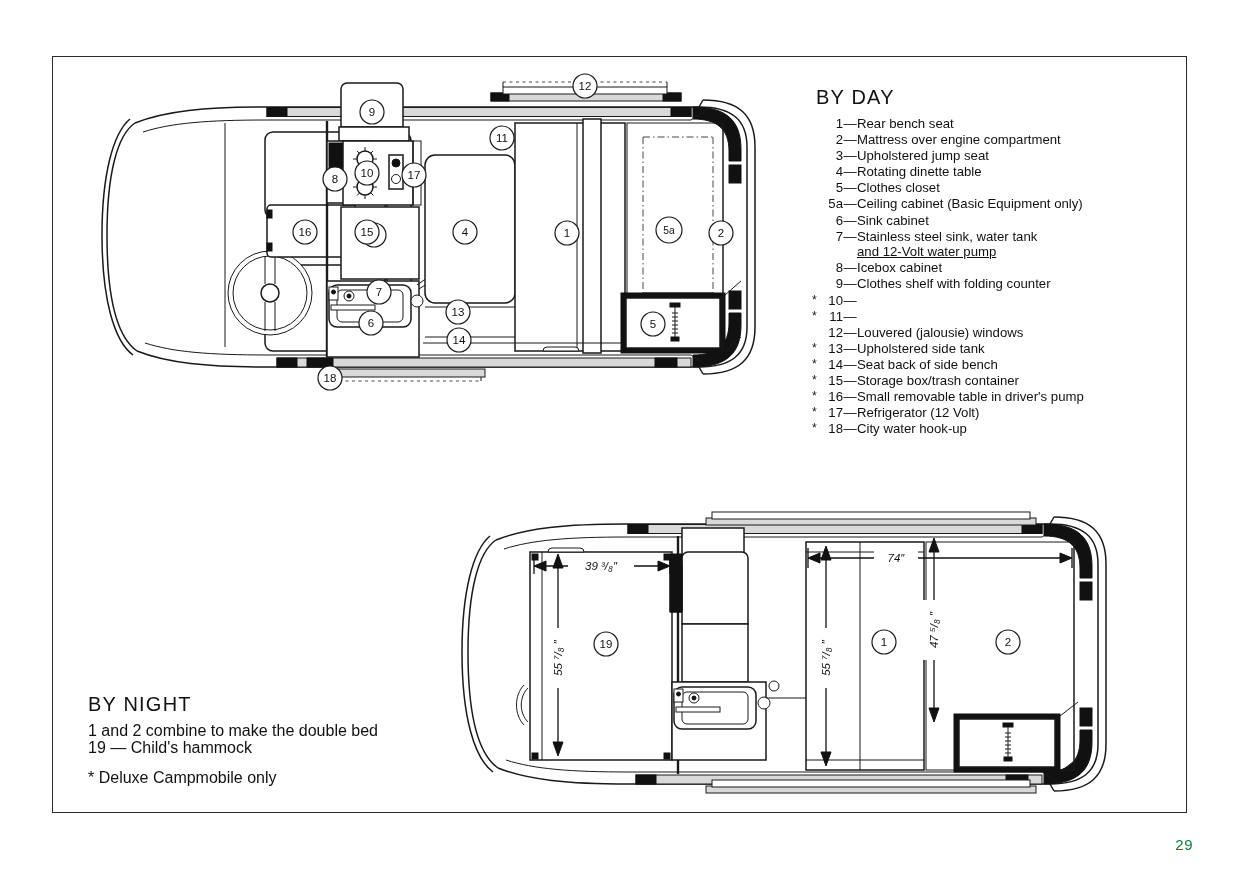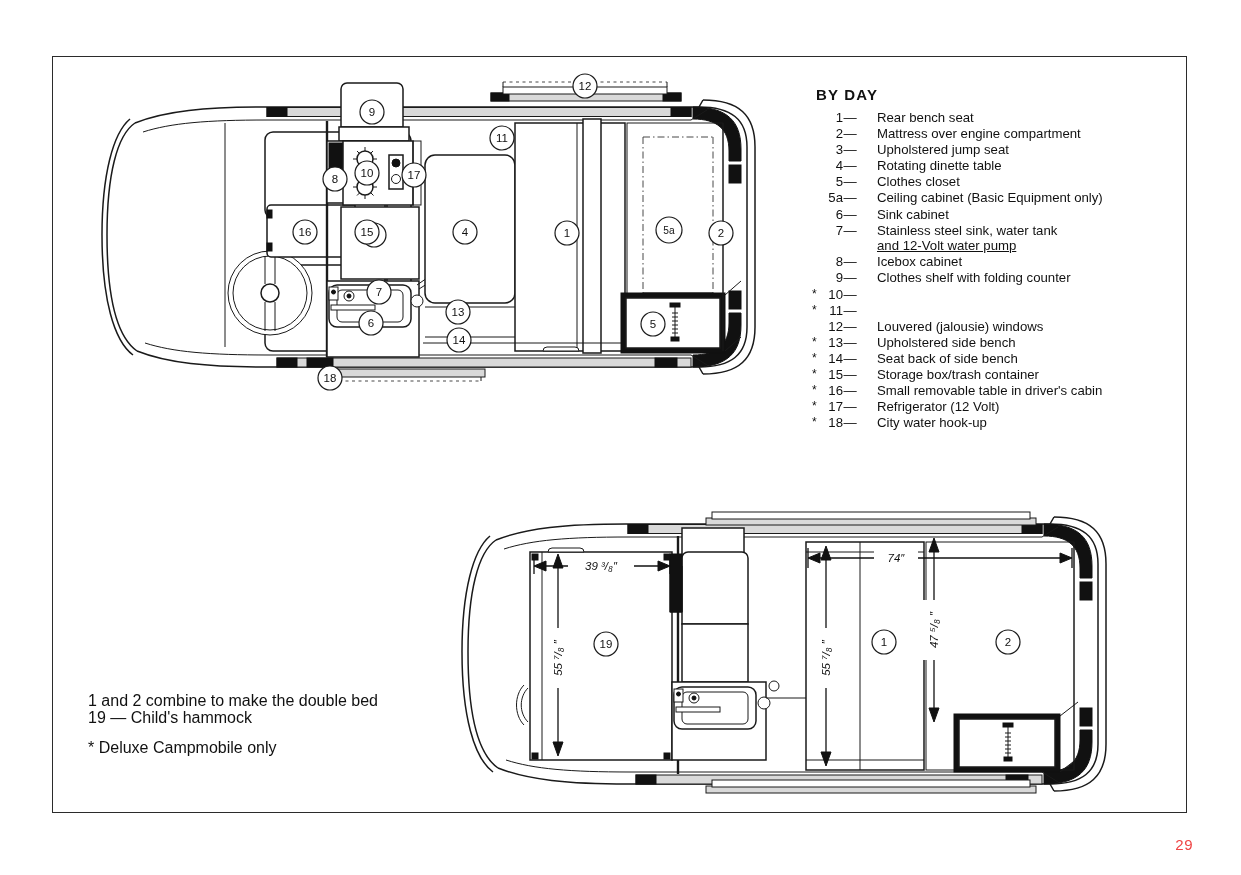--- a/index.html
+++ b/index.html
@@ -26,33 +26,33 @@
     height: 757px;
     border: 1.3px solid #2b2b2b;
     box-sizing: border-box;
   }
   #page-number {
     position: absolute;
     right: 48px;
     bottom: 22px;
     font-size: 15px;
     letter-spacing: 0.5px;
-    color: #ef4444;
+    color: #15803d;
   }
 
   
   #by-day {
     position: absolute;
     left: 812px;
     top: 86px;
     width: 320px;
   }
   .legend-title {
-    font-size: 15px;
-    font-weight: bold;
+    font-size: 20px;
+    font-weight: normal;
     letter-spacing: 1.2px;
     margin: 0 0 7px 4px;
   }
   .legend-list {
     list-style: none;
     margin: 0;
     padding: 0;
     font-size: 13.2px;
     line-height: 15.6px;
   }
@@ -73,21 +73,20 @@
     flex: 0 0 22px;
     text-align: right;
     white-space: nowrap;
   }
   .li-dash {
     flex: 0 0 14px;
     text-align: center;
   }
   .li-text {
     flex: 1 1 auto;
-    margin-left: 20px;
   }
   .li-text .cont {
     display: block;
     text-decoration: underline;
   }
 
   
   #by-night {
     position: absolute;
     left: 88px;
@@ -561,52 +560,53 @@
       <li class="legend-item">
         <span class="li-star"></span>
         <span class="li-num">12</span>
         <span class="li-dash">—</span>
         <span class="li-text"><span>Louvered (jalousie) windows</span></span>
       </li>
       <li class="legend-item">
         <span class="li-star">*</span>
         <span class="li-num">13</span>
         <span class="li-dash">—</span>
-        <span class="li-text"><span>Upholstered side bench</span></span>
+        <span class="li-text"><span>Upholstered side tank</span></span>
       </li>
       <li class="legend-item">
         <span class="li-star">*</span>
         <span class="li-num">14</span>
         <span class="li-dash">—</span>
         <span class="li-text"><span>Seat back of side bench</span></span>
       </li>
       <li class="legend-item">
         <span class="li-star">*</span>
         <span class="li-num">15</span>
         <span class="li-dash">—</span>
         <span class="li-text"><span>Storage box/trash container</span></span>
       </li>
       <li class="legend-item">
         <span class="li-star">*</span>
         <span class="li-num">16</span>
         <span class="li-dash">—</span>
-        <span class="li-text"><span>Small removable table in driver's cabin</span></span>
+        <span class="li-text"><span>Small removable table in driver's pump</span></span>
       </li>
       <li class="legend-item">
         <span class="li-star">*</span>
         <span class="li-num">17</span>
         <span class="li-dash">—</span>
         <span class="li-text"><span>Refrigerator  (12 Volt)</span></span>
       </li>
       <li class="legend-item">
         <span class="li-star">*</span>
         <span class="li-num">18</span>
         <span class="li-dash">—</span>
         <span class="li-text"><span>City water hook-up</span></span>
       </li>
     </ul>
 </div>
 
 <div id="by-night">
+  <div class="legend-title">BY NIGHT</div>
   <div class="night-line">1 and 2 combine to make the double bed</div>
   <div class="night-line">19 — Child's hammock</div>
   <div class="night-note">* Deluxe Campmobile only</div>
 </div>
 
 </body></html>

